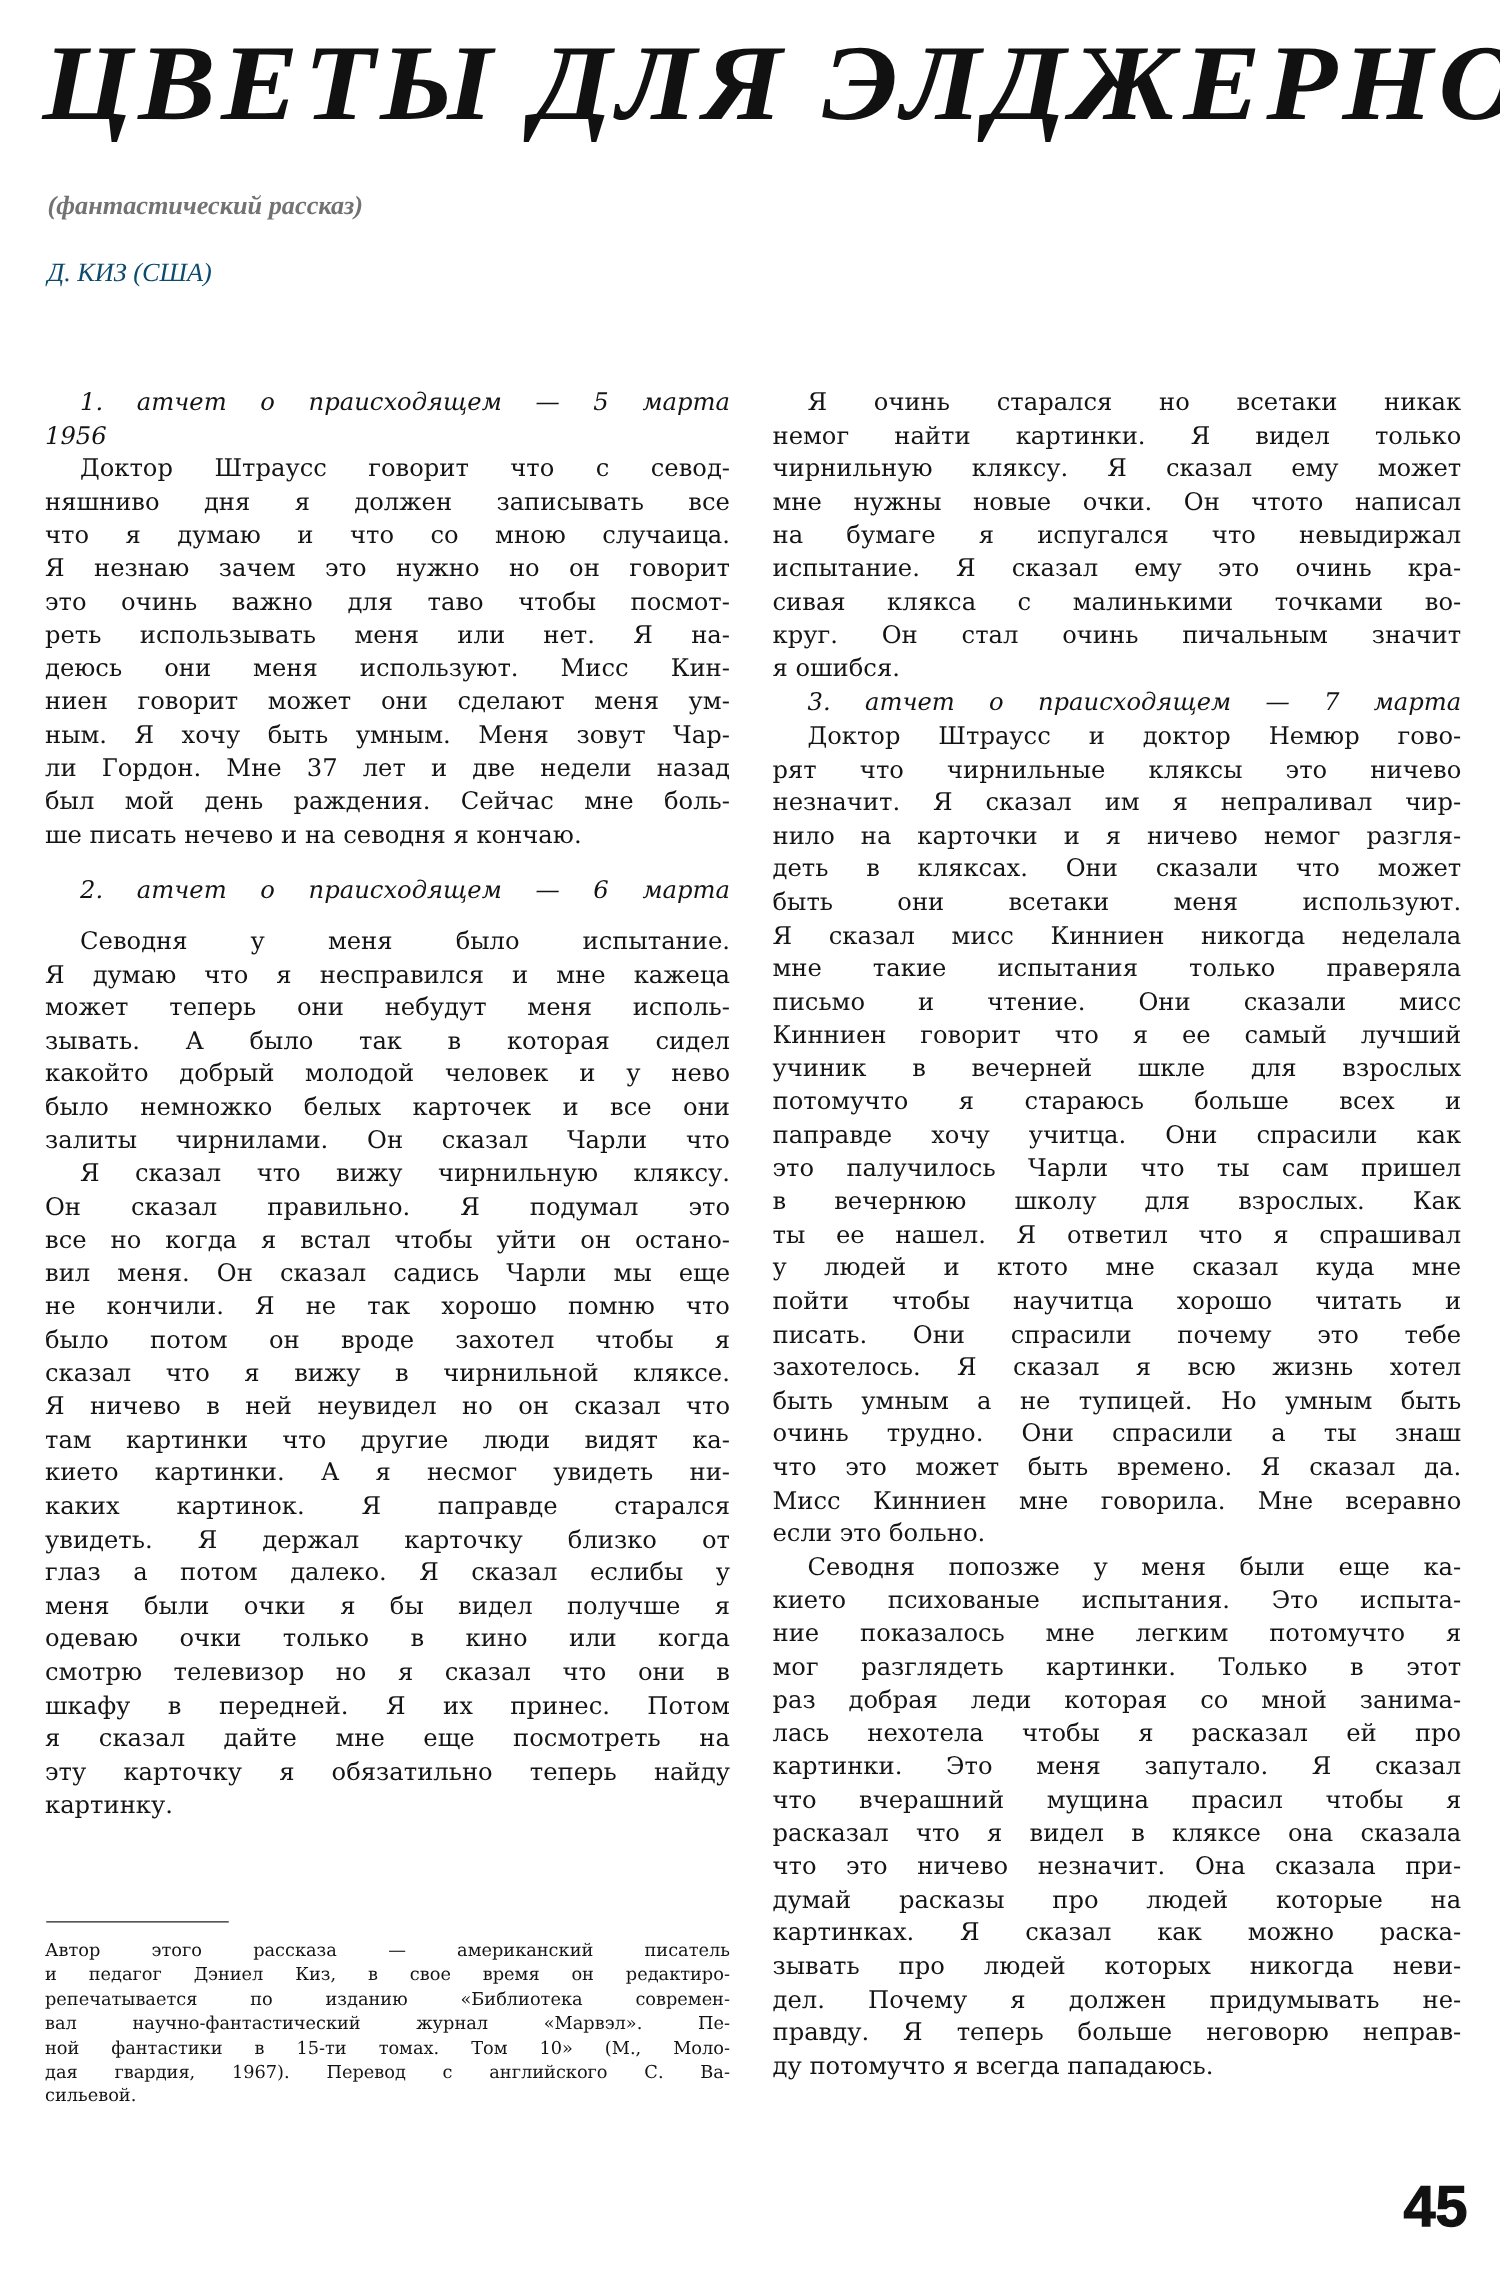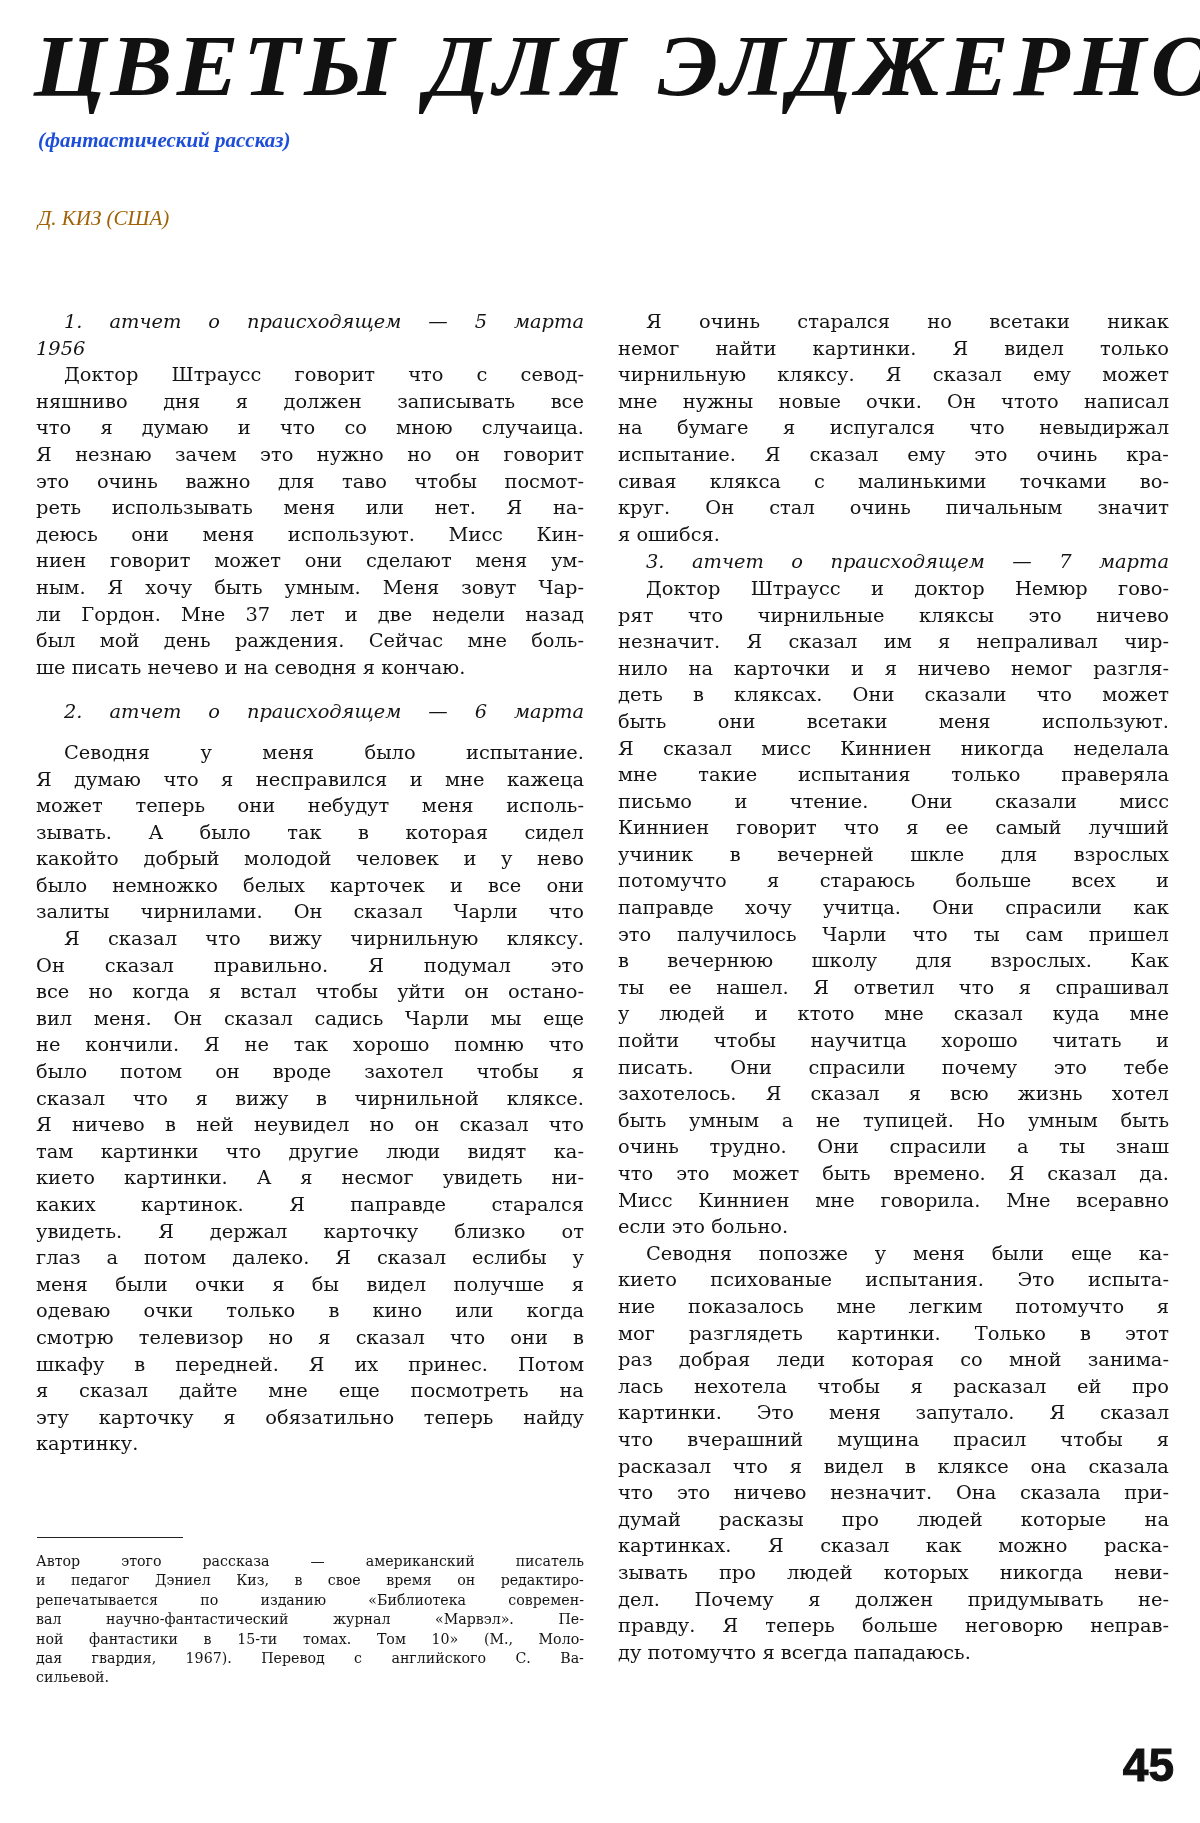--- a/index.html
+++ b/index.html
@@ -27,36 +27,36 @@
     line-height: 100px;
     letter-spacing: 4px;
     transform: scaleX(1.08);
     transform-origin: left top;
     white-space: nowrap;
     color: #111;
   }
   .subtitle {
     position: absolute;
     left: 38px;
-    top: 128px;
+    top: 152px;
     font-family: "Liberation Serif", "DejaVu Serif", serif;
     font-style: italic;
     font-weight: bold;
     font-size: 21px;
-    color: #1d4ed8;
+    color: #737373;
     white-space: nowrap;
   }
   .author {
     position: absolute;
     left: 38px;
     top: 206px;
     font-family: "Liberation Serif", "DejaVu Serif", serif;
     font-style: italic;
     font-size: 21px;
-    color: #a16207;
+    color: #0c4a6e;
     white-space: nowrap;
   }
   .column {
     position: absolute;
     font-size: 19.4px;
     line-height: 26.6px;
     text-align: justify;
     hyphens: manual;
   }
   .col-left { left: 36px; top: 309px; width: 548px; }

